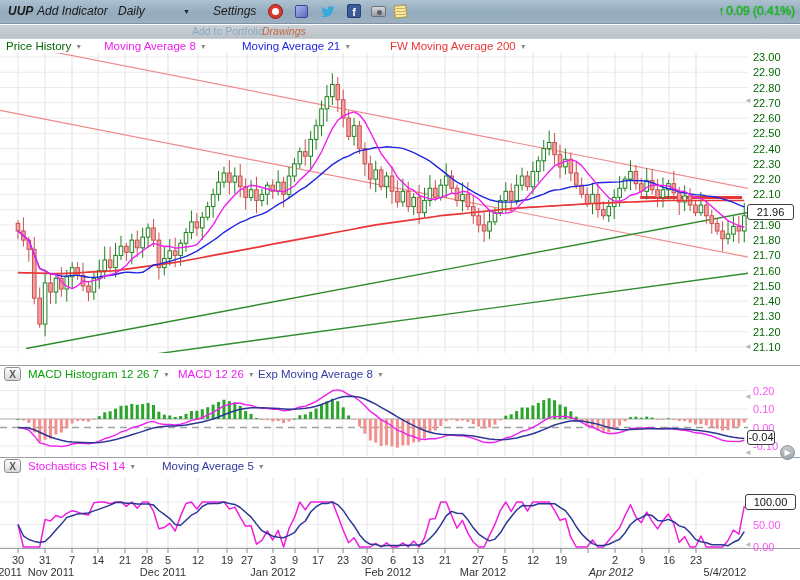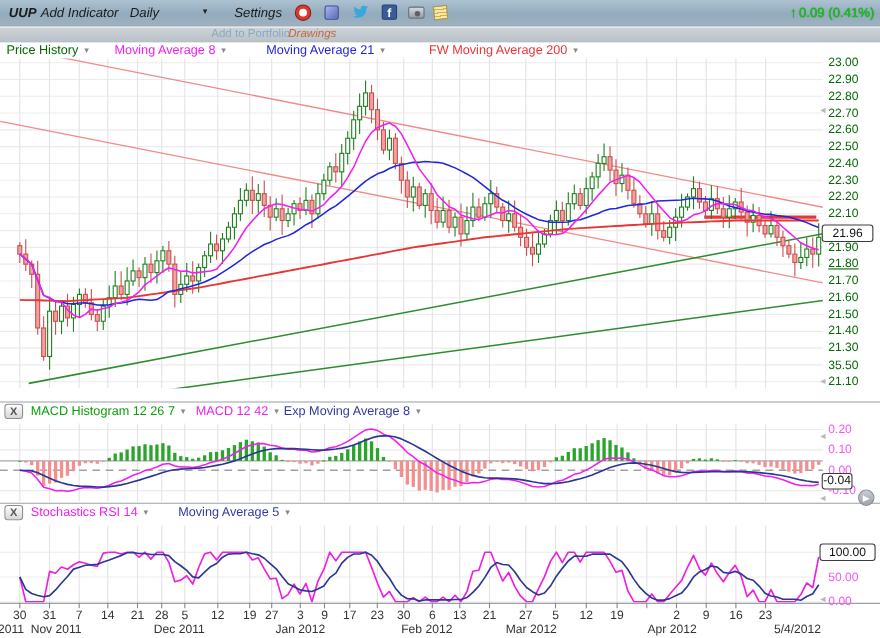--- a/index.html
+++ b/index.html
@@ -687,21 +687,21 @@
   <div id="price-hdr" class="phdr">
     <span class="ind c-green1" style="left:6px"><span>Price History</span><span class="dda">▼</span></span>
     <span class="ind c-mag" style="left:104px"><span>Moving Average 8</span><span class="dda">▼</span></span>
     <span class="ind c-blue" style="left:242px"><span>Moving Average 21</span><span class="dda">▼</span></span>
     <span class="ind c-red" style="left:390px"><span>FW Moving Average 200</span><span class="dda">▼</span></span>
   </div>
 
   <div id="macd-hdr" class="phdr">
     <span class="xbtn">X</span>
     <span class="ind c-green2" style="left:28px"><span>MACD Histogram 12 26 7</span><span class="dda">▼</span></span>
-    <span class="ind c-mag" style="left:178px"><span>MACD 12 42</span><span class="dda">▼</span></span>
+    <span class="ind c-mag" style="left:178px"><span>MACD 12 26</span><span class="dda">▼</span></span>
     <span class="ind c-navy" style="left:258px"><span>Exp Moving Average 8</span><span class="dda">▼</span></span>
   </div>
 
   <div id="stoch-hdr" class="phdr">
     <span class="xbtn">X</span>
     <span class="ind c-mag" style="left:28px"><span>Stochastics RSI 14</span><span class="dda">▼</span></span>
     <span class="ind c-navy" style="left:162px"><span>Moving Average 5</span><span class="dda">▼</span></span>
   </div>
 
   <div id="labels">
@@ -710,27 +710,27 @@
       <div class="axlbl tick-main" style="top: 81.526px;">22.80</div>
       <div class="axlbl tick-main" style="top: 96.789px;">22.70</div>
       <div class="axlbl tick-main" style="top: 112.052px;">22.60</div>
       <div class="axlbl tick-main" style="top: 127.315px;">22.50</div>
       <div class="axlbl tick-main" style="top: 142.578px;">22.40</div>
       <div class="axlbl tick-main" style="top: 157.841px;">22.30</div>
       <div class="axlbl tick-main" style="top: 173.104px;">22.20</div>
       <div class="axlbl tick-main" style="top: 188.367px;">22.10</div>
       <div class="axlbl tick-main" style="top: 203.63px;">22.00</div>
       <div class="axlbl tick-main" style="top: 218.893px;">21.90</div>
-      <div class="axlbl tick-main" style="top: 234.156px; text-decoration: underline;">21.80</div>
+      <div class="axlbl tick-main" style="top: 234.156px;">21.80</div>
       <div class="axlbl tick-main" style="top: 249.419px;">21.70</div>
       <div class="axlbl tick-main" style="top: 264.682px;">21.60</div>
       <div class="axlbl tick-main" style="top: 279.945px;">21.50</div>
       <div class="axlbl tick-main" style="top: 295.208px;">21.40</div>
       <div class="axlbl tick-main" style="top: 310.471px;">21.30</div>
-      <div class="axlbl tick-main" style="top: 325.734px;">35.50</div>
+      <div class="axlbl tick-main" style="top: 325.734px;">21.20</div>
       <div class="axlbl tick-main" style="top: 340.997px;">21.10</div>
       <div class="axlbl tick-sub" style="top: 384.5px;">0.20</div>
       <div class="axlbl tick-sub" style="top: 403px;">0.10</div>
       <div class="axlbl tick-sub" style="top: 421.5px;">0.00</div>
       <div class="axlbl tick-sub" style="top: 440px;">-0.10</div>
       <div class="axlbl tick-sub" style="top: 496px;">100.00</div>
       <div class="axlbl tick-sub" style="top: 518.5px;">50.00</div>
       <div class="axlbl tick-sub" style="top: 541px;">0.00</div>
       <div class="axlbl tick-day" style="left: 7px; top: 554px;">30</div>
       <div class="axlbl tick-day" style="left: 34px; top: 554px;">31</div>
@@ -758,21 +758,21 @@
       <div class="axlbl tick-day" style="left: 604px; top: 554px;">2</div>
       <div class="axlbl tick-day" style="left: 631px; top: 554px;">9</div>
       <div class="axlbl tick-day" style="left: 658px; top: 554px;">16</div>
       <div class="axlbl tick-day" style="left: 685px; top: 554px;">23</div>
       <div class="axlbl tick-month" style="left: -28px; top: 566px;">Oct 2011</div>
       <div class="axlbl tick-month" style="left: 23px; top: 566px;">Nov 2011</div>
       <div class="axlbl tick-month" style="left: 135px; top: 566px;">Dec 2011</div>
       <div class="axlbl tick-month" style="left: 245px; top: 566px;">Jan 2012</div>
       <div class="axlbl tick-month" style="left: 360px; top: 566px;">Feb 2012</div>
       <div class="axlbl tick-month" style="left: 455px; top: 566px;">Mar 2012</div>
-      <div class="axlbl tick-month" style="left: 583px; top: 566px;">Apr 2012</div>
+      <div class="axlbl tick-month" style="left: 583px; top: 566px; font-style: italic;">Apr 2012</div>
       <div class="axlbl tick-month" style="left: 697px; top: 566px;">5/4/2012</div>
       <div class="axmark" style="top: 96px;">◄</div>
       <div class="axmark" style="top: 342px;">◄</div>
       <div class="axmark" style="top: 392px;">◄</div>
       <div class="axmark" style="top: 448px;">◄</div>
       <div class="axmark" style="top: 498px;">◄</div>
       <div class="axmark" style="top: 540px;">◄</div>
     </div>
 
   <div id="price-box" class="valbox">21.96</div>

